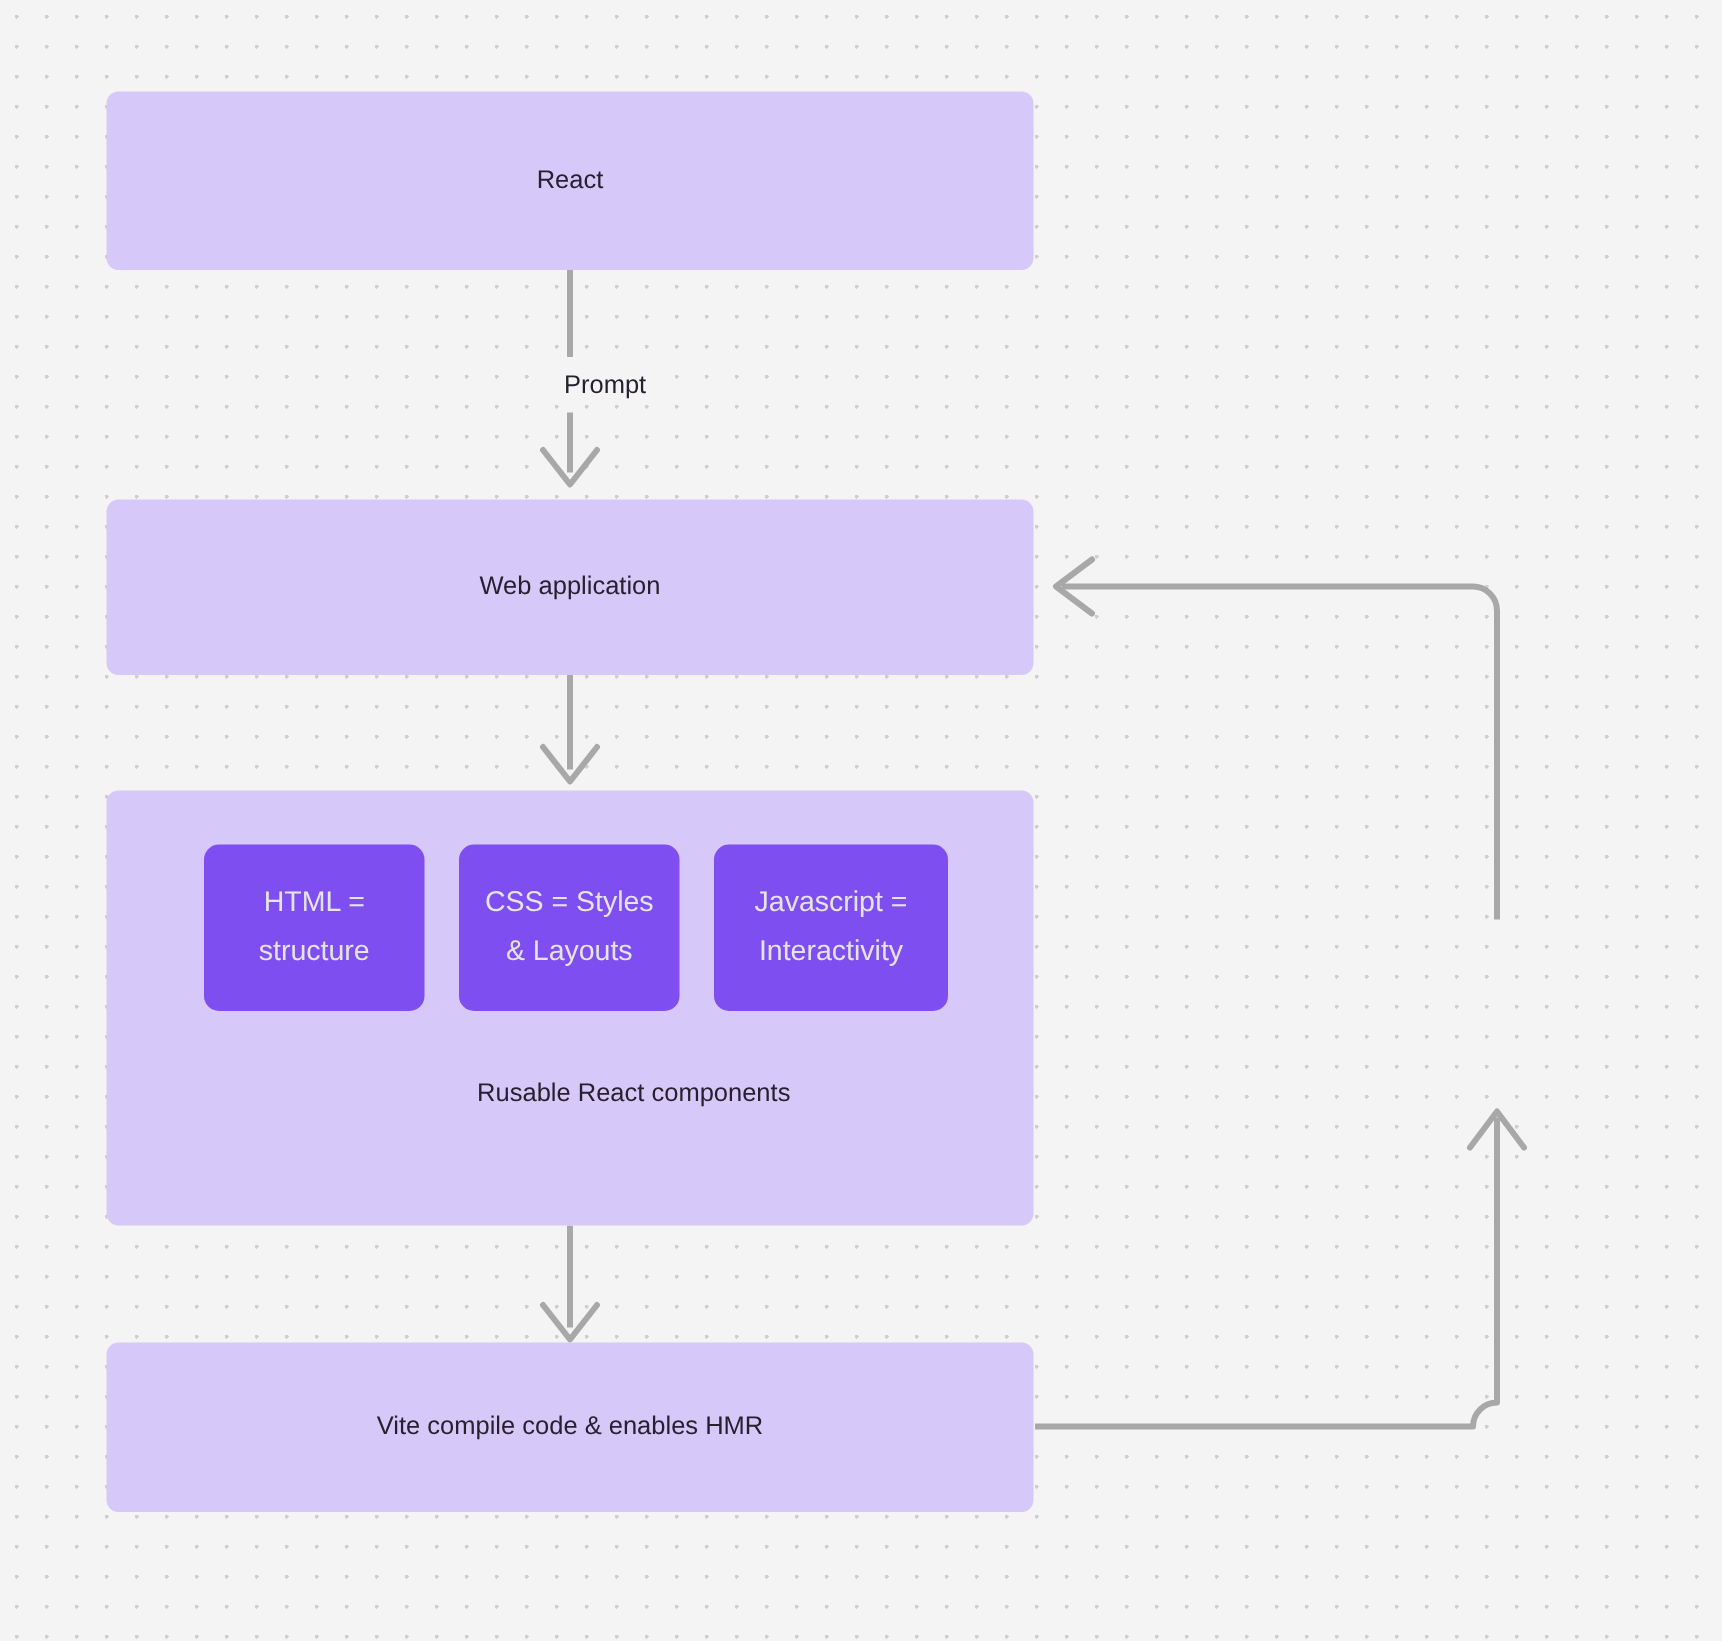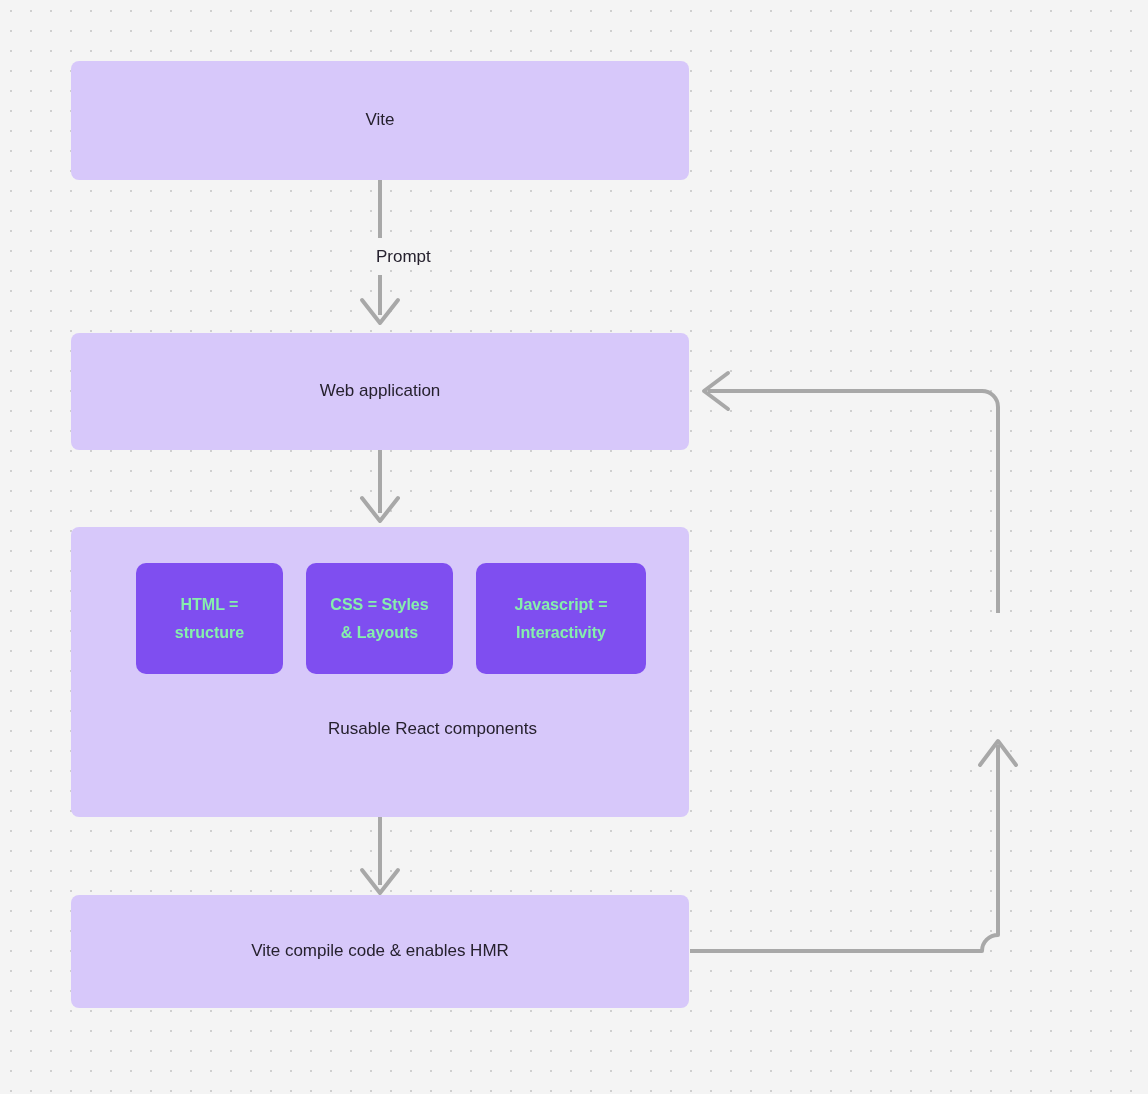--- a/index.html
+++ b/index.html
@@ -38,27 +38,26 @@
     justify-content: flex-start;
   }
   .chip {
     position: absolute;
     box-sizing: border-box;
     background: #7f4ef0;
     border-radius: 10px;
     display: flex;
     align-items: center;
     justify-content: center;
-    color: #86efac;
-    font-size: 16px;
+    color: #e5e5e5;
+    font-size: 19px;
     line-height: 1.7;
     text-align: center;
     white-space: pre-line;
     z-index: 4;
-    font-weight: bold;
   }
   .group-caption {
     position: absolute;
     color: #26212e;
     font-size: 17px;
     text-align: center;
     z-index: 4;
     white-space: nowrap;
   }
   .edge-label {
@@ -121,21 +120,21 @@
       <polyline class="head" points="980,765 998,741 1016,765"></polyline>
     </g>
 
     <g>
       <path d="M 998 613 V 407 A 16 16 0 0 0 982 391 H 708"></path>
       <polyline class="head" points="728,373 704,391 728,409"></polyline>
     </g>
   </svg>
 
   <div class="node" style="left:71px; top:61px; width:618px; height:119px;">
-    <span>Vite</span>
+    <span>React</span>
   </div>
 
   <div class="edge-label" style="left:341px; top:245px;margin-left:28px;">
     <span>Prompt</span>
   </div>
 
   <div class="node" style="left:71px; top:333px; width:618px; height:117px;">
     <span>Web application</span>
   </div>
 
@@ -144,26 +143,26 @@
   <div class="chip" style="left:136px; top:563px; width:147px; height:111px;">
     <span>HTML =
 structure</span>
   </div>
 
   <div class="chip" style="left:306px; top:563px; width:147px; height:111px;text-align:center;">
     <span>CSS = Styles
 &amp; Layouts</span>
   </div>
 
-  <div class="chip" style="left:476px; top:563px; width:170px; height:111px;">
+  <div class="chip" style="left:476px; top:563px; width:156px; height:111px;">
     <span>Javascript =
 Interactivity</span>
   </div>
 
-  <div class="group-caption" style="left:71px; top:719px; width:703px;padding-left:10px;">
+  <div class="group-caption" style="left:71px; top:719px; width:703px;">
     <span>Rusable React components</span>
   </div>
 
   <div class="node" style="left:71px; top:895px; width:618px; height:113px;">
     <span>Vite compile code &amp; enables HMR</span>
   </div>
 
 
 </div>
 

